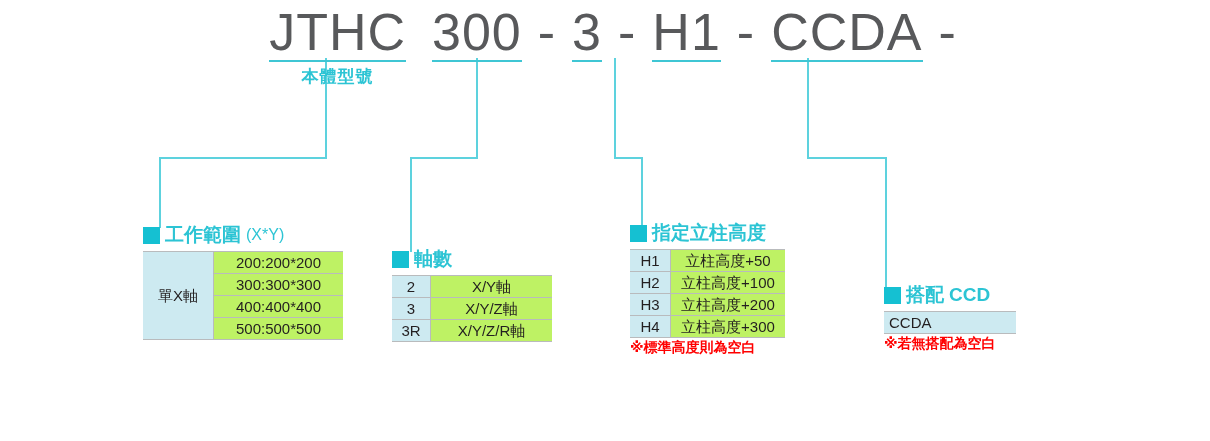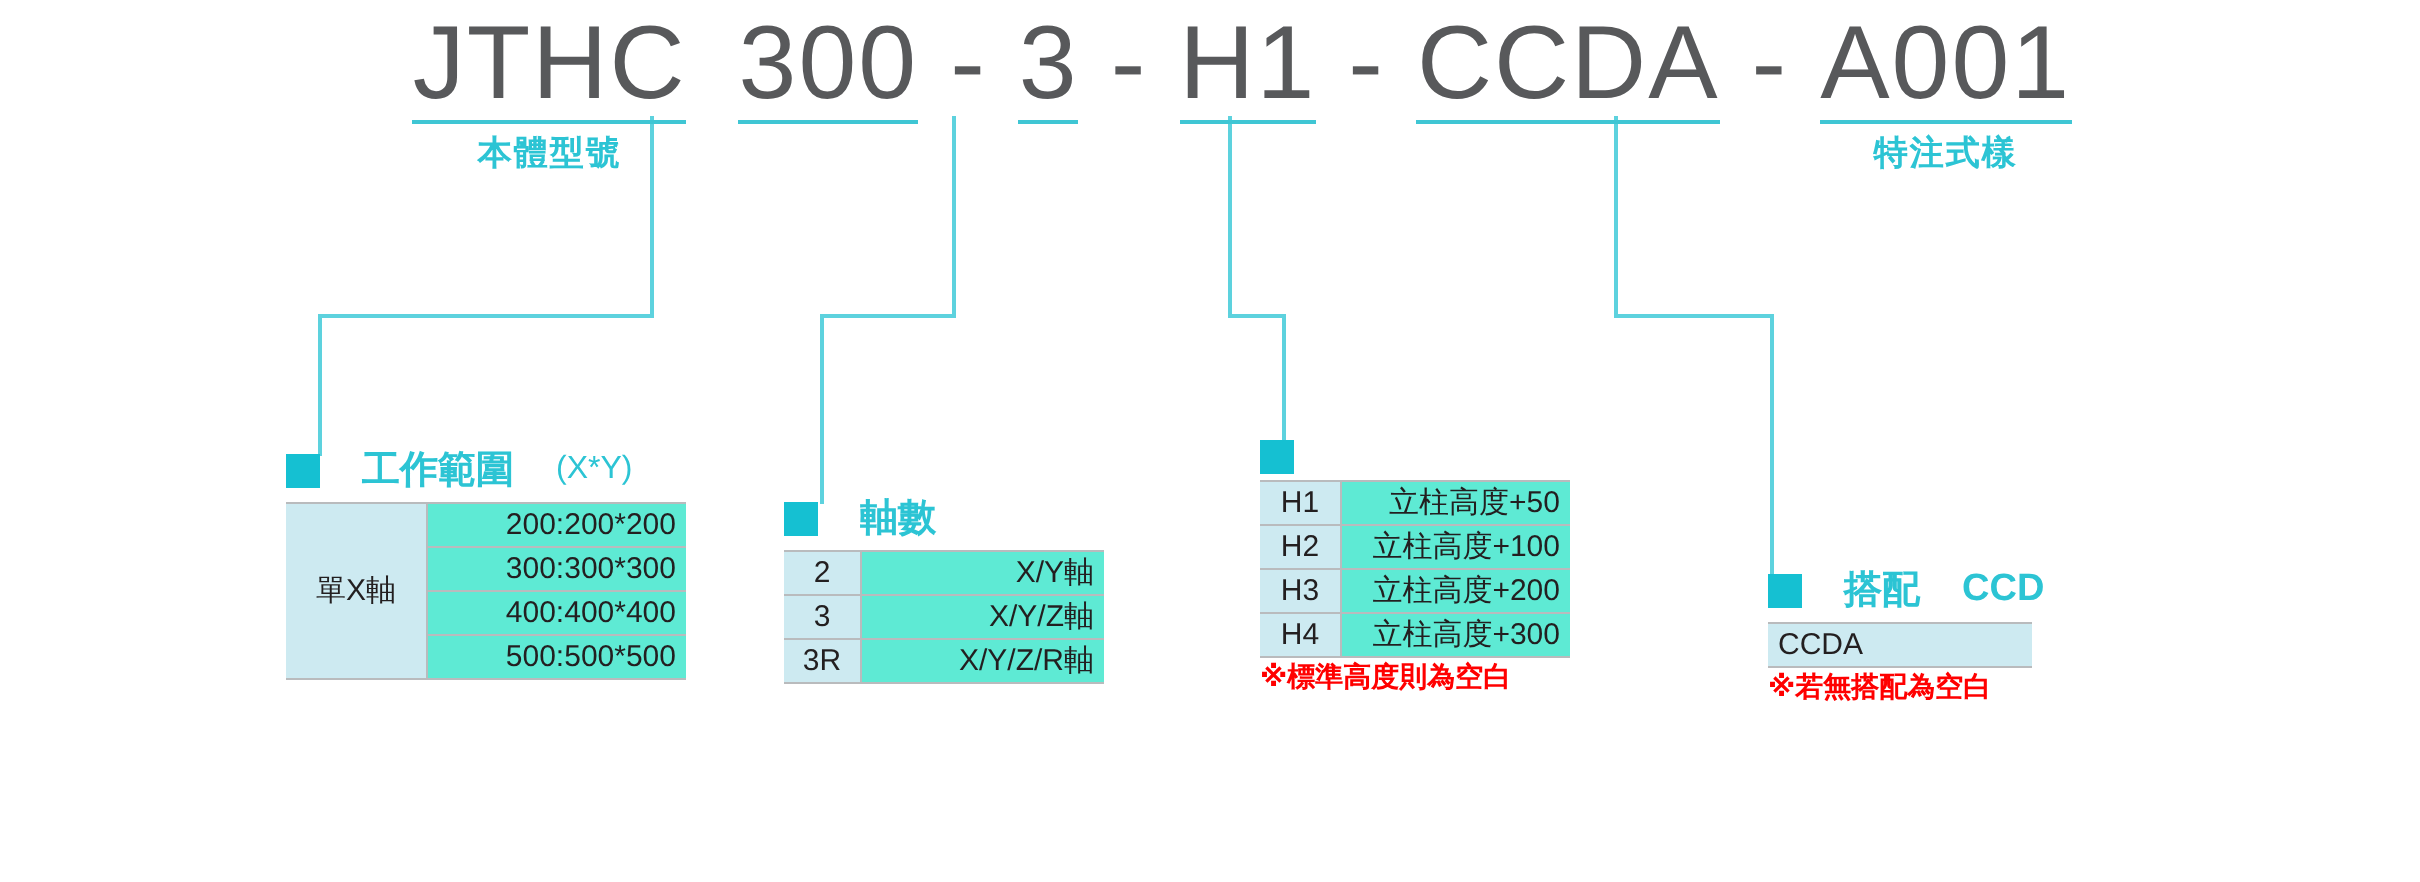--- a/index.html
+++ b/index.html
@@ -30,21 +30,21 @@
   .seg .caption{
     margin-top:3px;font-size:17px;font-weight:bold;color:#2cc4d4;
     white-space:nowrap;letter-spacing:1px;
   }
   .sp{width:26px;}
   .sp-sm{width:16px;}
 
   
   .block{position:absolute;}
   .blk-title{
-    display:flex;align-items:center;gap:21px;
+    display:flex;align-items:center;gap:5px;
     font-size:19px;font-weight:bold;color:#2cc4d4;
     white-space:nowrap;margin-bottom:3px;
   }
   .bullet{
     width:17px;height:17px;background:#15c0d2;display:inline-block;flex:none;
   }
   .blk-title .sub{font-size:16px;font-weight:normal;color:#2cc4d4;}
 
   table.spec{
     border-collapse:collapse;
@@ -58,21 +58,21 @@
     white-space:nowrap;
     line-height:18px;
     height:19px;
   }
   td.code{
     background:#cdeaf1;
     text-align:center;
     border-right:1px solid #b9bbbd;
     font-size:15px;
   }
-  td.val{background:#5eead4;text-align:right;}
+  td.val{background:#bef264;text-align:center;}
   td.code-merge{background:#cdeaf1;text-align:center;border-right:1px solid #b9bbbd;}
 
   .note{
     font-size:14px;color:#ff0000;font-weight:bold;
     white-space:nowrap;margin-top:1px;letter-spacing:0px;
   }
 
   
   #block-range{left:143px;top:222px;}
   #block-axis{left:392px;top:246px;}
@@ -155,25 +155,20 @@
       <div class="txt">CCDA</div>
       <div class="rule"></div>
     </div>
 
     <div class="sp-sm"></div>
     <div class="seg dash">
       <div class="txt">-</div>
     </div>
     <div class="sp-sm"></div>
 
-    <div class="seg">
-      <div class="txt">A001</div>
-      <div class="rule"></div>
-      <div class="caption">特注式樣</div>
-    </div>
 
   </div>
 
   <div class="block" id="block-range">
     <div class="blk-title">
       <span class="bullet"></span>
       <span>工作範圍</span>
       <span class="sub">(X*Y)</span>
     </div>
     <table class="spec">
@@ -214,20 +209,21 @@
         <td class="code">3R</td>
         <td class="val">X/Y/Z/R軸</td>
       </tr>
     </tbody>
       </table>
   </div>
 
   <div class="block" id="block-height">
     <div class="blk-title">
       <span class="bullet"></span>
+      <span>指定立柱高度</span>
     </div>
     <table class="spec">
       <tbody>
           <tr>
         <td class="code">H1</td>
         <td class="val">立柱高度+50</td>
       </tr>
       <tr>
         <td class="code">H2</td>
         <td class="val">立柱高度+100</td>

